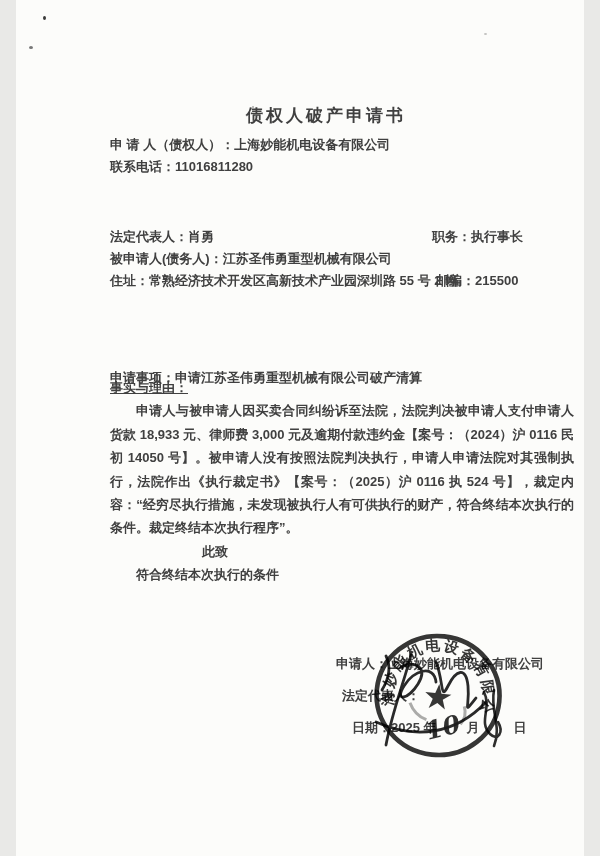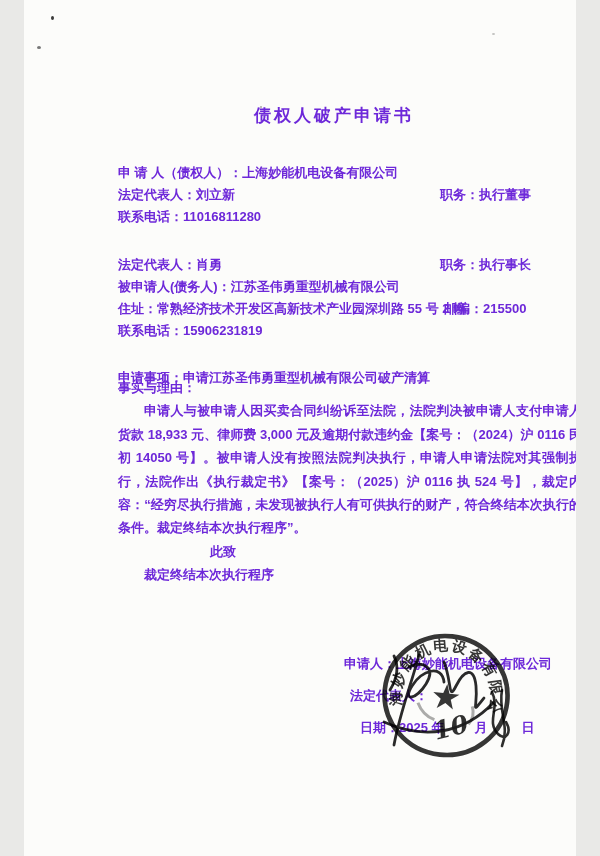--- a/index.html
+++ b/index.html
@@ -4,42 +4,43 @@
 <style>
   html,body{margin:0;padding:0;}
   body{background:#e9e9e7;}
   .page{
     position:relative;
     width:552px;height:856px;
     margin:0 auto;
     background:#fcfcfa;
     overflow:hidden;
     font-family:"Liberation Sans","DejaVu Sans",sans-serif;
-    color:#6d28d9;
+    color:#404040;
     font-weight:700;
+    padding-left:16px;
     -webkit-font-smoothing:antialiased;
   }
   .doc-title{
     position:absolute;top:104px;left:10px;width:600px;
     text-align:center;font-size:17px;letter-spacing:3px;
   }
   .info-block{
-    position:absolute;left:94px;width:464px;font-size:13px;margin-top:28px;
+    position:absolute;left:94px;width:464px;font-size:13px;
   }
   .info-row{position:relative;height:22px;line-height:22px;white-space:nowrap;}
   .right-col{position:absolute;left:322px;top:0;}
   #applicant-block{top:134px;}
   #respondent-block{top:226px;}
   .request-line{position:absolute;top:331px;left:94px;width:464px;font-size:13px;line-height:18px;margin-top:38px;}
   .facts{
     position:absolute;top:376px;left:94px;width:464px;
     font-size:13px;line-height:23.4px;text-align:justify;
   }
   .facts p{margin:0;text-indent:2em;}
-  .facts .heading{text-indent:0;}
+  .facts .heading{text-indent:0;text-decoration:underline;}
   .salute{margin:0;text-indent:0;padding-left:66px;}
   .court{margin:0;text-indent:0;}
   .sig-block{position:absolute;left:320px;top:648px;font-size:13px;white-space:nowrap;}
   .sig-row{height:32px;line-height:32px;}
   .sig-row.rep{padding-left:6px;}
   .sig-row.date{padding-left:16px;}
   .month-label{margin-left:30px;}
   .day-label{margin-left:34px;}
   .stamp{
     position:absolute;left:356px;top:633px;width:132px;height:126px;
@@ -70,52 +71,45 @@
   <div class="speck" id="speck3"></div>
   <div class="speck" id="speck4"></div>
 
   <div class="doc-title">债权人破产申请书</div>
 
   <div class="info-block" id="applicant-block">
     <div class="info-row">
       <span>申 请 人（债权人）：上海妙能机电设备有限公司</span>
     </div>
     <div class="info-row">
-      <span>法定代表人：刘立新</span>
-      <span class="right-col">职务：执行董事</span>
-    </div>
-    <div class="info-row">
       <span>联系电话：11016811280</span>
     </div>
   </div>
 
   <div class="info-block" id="respondent-block">
     <div class="info-row">
       <span>法定代表人：肖勇</span>
       <span class="right-col">职务：执行事长</span>
     </div>
     <div class="info-row">
       <span>被申请人(债务人)：江苏圣伟勇重型机械有限公司</span>
     </div>
     <div class="info-row">
       <span>住址：常熟经济技术开发区高新技术产业园深圳路 55 号 2 幢</span>
       <span class="right-col" style="left:326px;text-align:right;">邮编：215500</span>
     </div>
-    <div class="info-row">
-      <span>联系电话：15906231819</span>
-    </div>
   </div>
 
   <div class="request-line">申请事项：申请江苏圣伟勇重型机械有限公司破产清算</div>
 
   <div class="facts">
     <p class="heading">事实与理由：</p>
     <p>申请人与被申请人因买卖合同纠纷诉至法院，法院判决被申请人支付申请人货款 18,933 元、律师费 3,000 元及逾期付款违约金【案号：（2024）沪 0116 民初 14050 号】。被申请人没有按照法院判决执行，申请人申请法院对其强制执行，法院作出《执行裁定书》【案号：（2025）沪 0116 执 524 号】，裁定内容：“经穷尽执行措施，未发现被执行人有可供执行的财产，符合终结本次执行的条件。裁定终结本次执行程序”。</p>
     <p class="salute">此致</p>
-    <p class="court">裁定终结本次执行程序</p>
+    <p class="court">符合终结本次执行的条件</p>
   </div>
 
   <div class="sig-block">
     <div class="sig-row">申请人：上海妙能机电设备有限公司</div>
     <div class="sig-row rep">
       <span>法定代表人：</span>
     </div>
     <div class="sig-row date">
       <span>日期：2025 年</span><span class="month-label">月</span><span class="day-label">日</span>
     </div>

